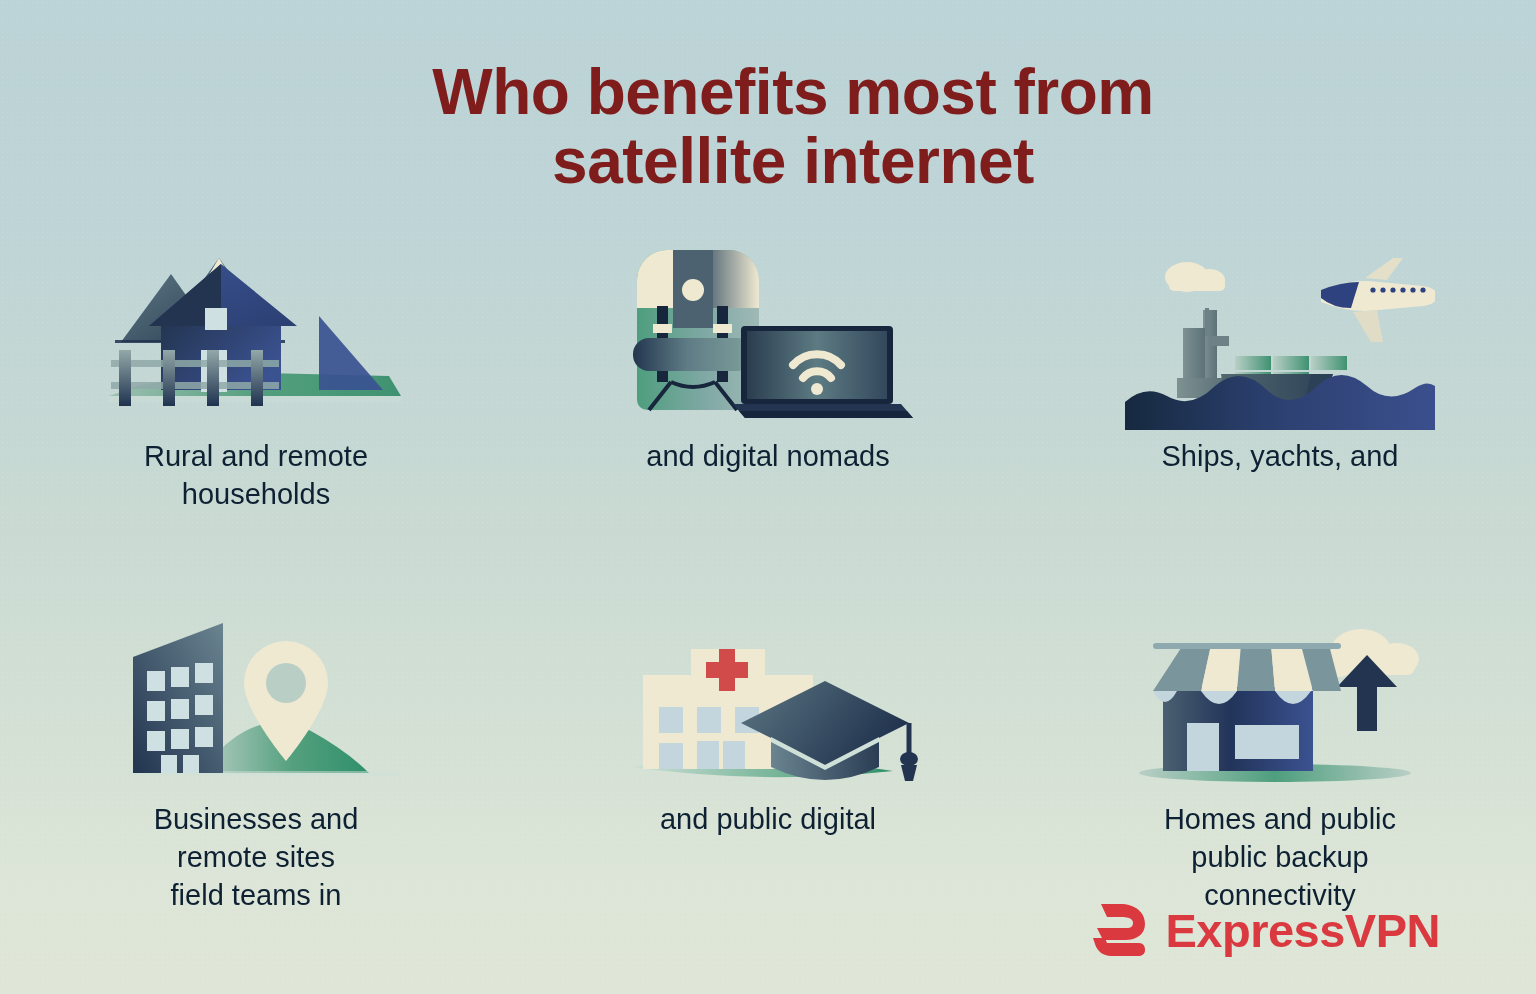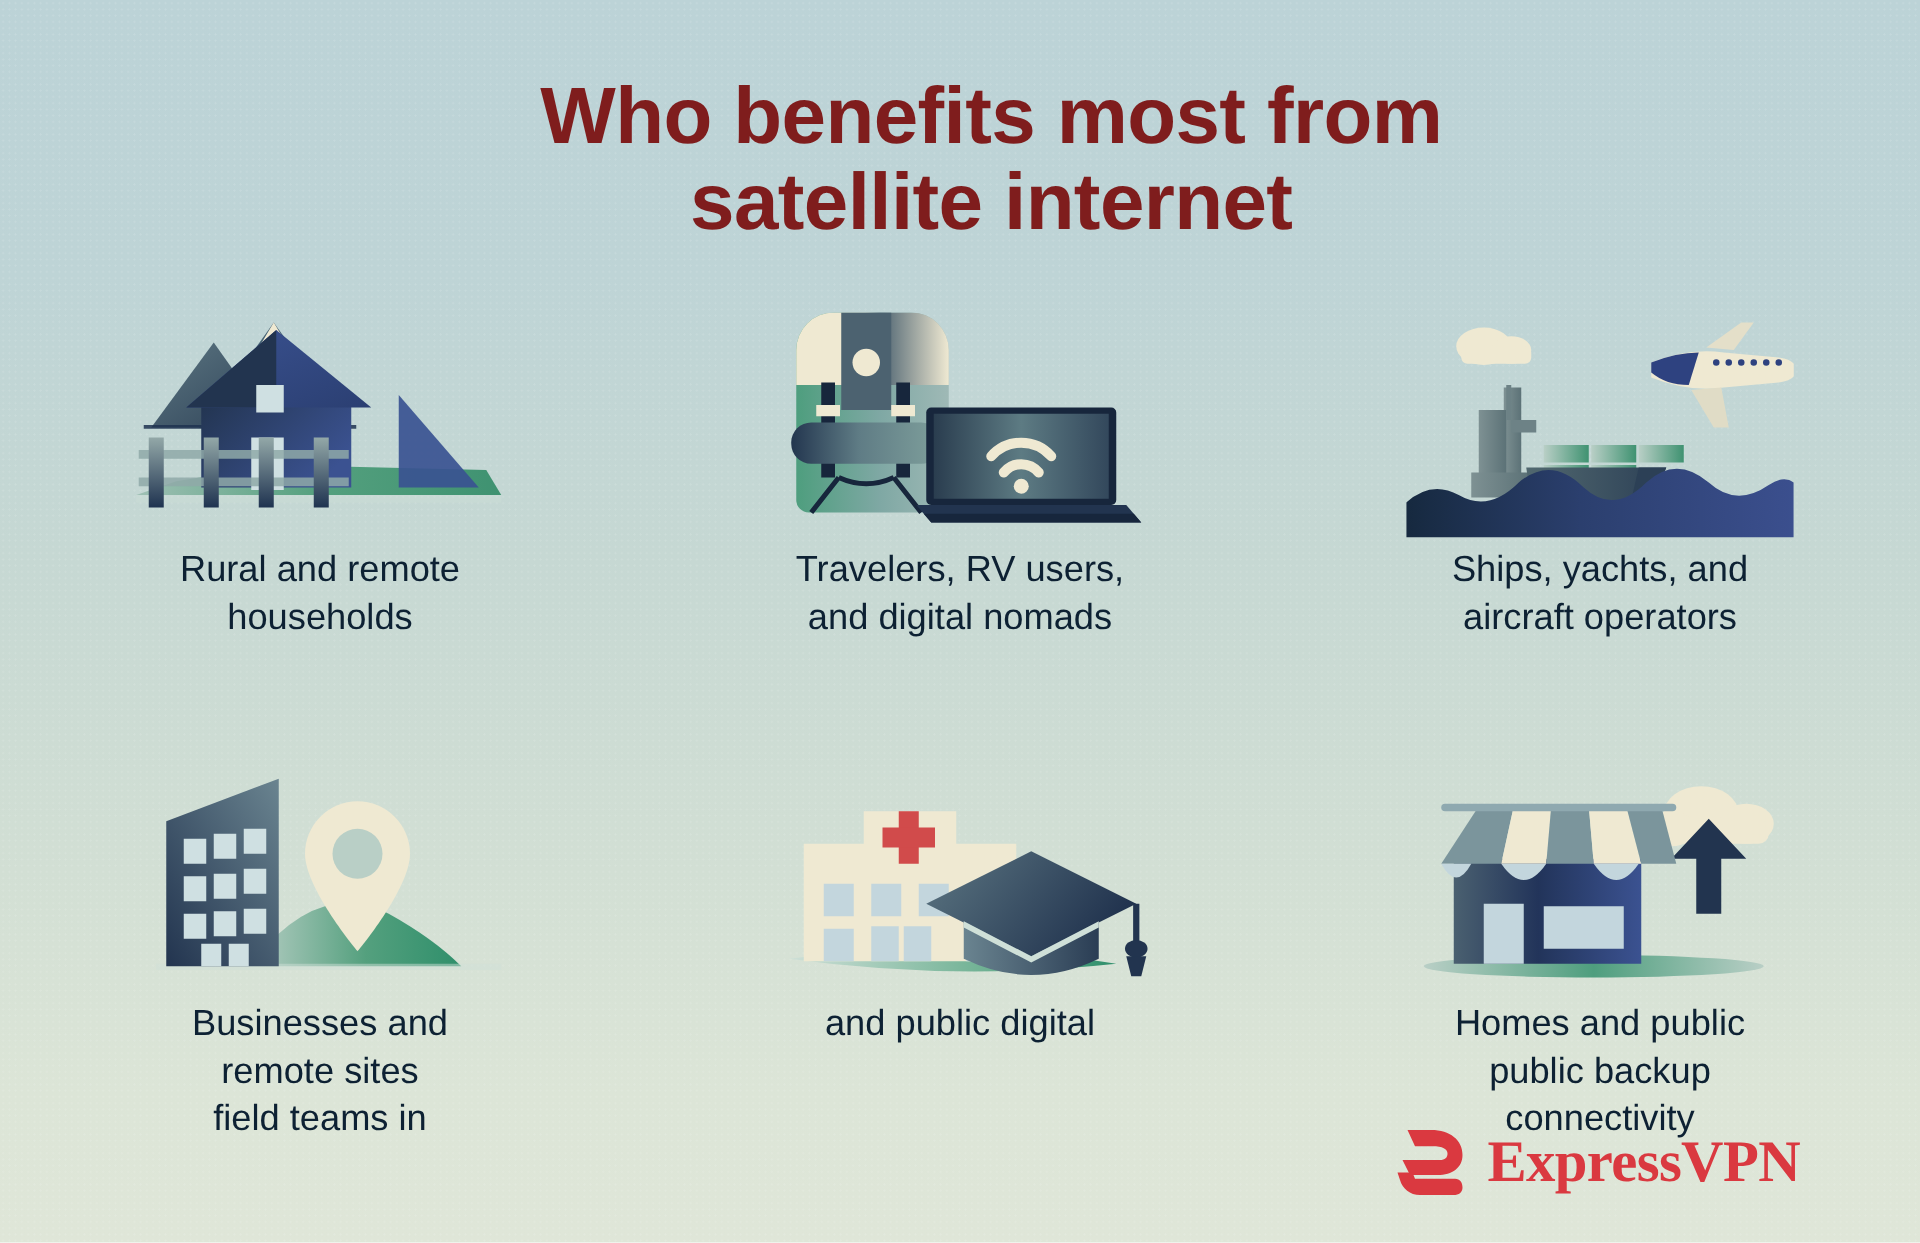--- a/index.html
+++ b/index.html
@@ -56,21 +56,21 @@
   }
   .caption .ln { display:block; }
 
   .logo {
     position:absolute;
     right:96px; bottom:32px;
     display:flex; align-items:center; gap:14px;
   }
   .logo .mark { width:64px; height:64px; }
   .logo .word {
-    font-family:Liberation Serif, serif;
+    font-family:Liberation Sans, sans-serif;
     font-size:47px;
     font-weight:700;
     color:#da3940;
     letter-spacing:-0.5px;
     line-height:1;
   }
 </style>
 </head>
 <body>
 
@@ -204,21 +204,20 @@
               <path d="M180 115 a32 32 0 0 1 48 0"></path>
               <path d="M190 128 a18 18 0 0 1 28 0"></path>
             </g>
             <circle cx="204" cy="139" r="6" fill="#efe9d2"></circle>
 
             <path d="M120 154 L288 154 L300 168 L132 168 Z" fill="#22344f"></path>
             <path d="M126 161 L294 161 L300 168 L132 168 Z" fill="#17263c"></path>
           </svg>
         </div>
         <div class="caption">
-          <span class="ln">Travelers, RV users,</span>
           <span class="ln">and digital nomads</span>
         </div>
       </div>
 
       <div class="cell">
         <div class="art">
           <svg viewBox="0 0 310 180" xmlns="http://www.w3.org/2000/svg">
             <defs>
               <linearGradient id="g3wave" x1="0" y1="0" x2="1" y2="0">
                 <stop offset="0" stop-color="#16293f"></stop>
@@ -279,21 +278,20 @@
             </g>
 
             <path d="M96 124 L208 124 L196 152 L100 152 Z" fill="url(#g3hull)"></path>
             <path d="M186 124 L208 124 L198 150 L180 150 Z" fill="#2c4056"></path>
 
             <path d="M0 152 q20 -18 42 -6 q24 14 48 -10 q26 -22 52 4 q24 22 50 -4 q24 -22 50 0 q22 20 48 2 q12 -8 20 -2 L310 180 L0 180 Z" fill="url(#g3wave)"></path>
           </svg>
         </div>
         <div class="caption">
           <span class="ln">Ships, yachts, and</span>
-          <span class="ln">aircraft operators</span>
         </div>
       </div>
     </div>
 
     <div class="row row2">
 
       <div class="cell">
         <div class="art">
           <svg viewBox="0 0 310 180" xmlns="http://www.w3.org/2000/svg">
             <defs>

